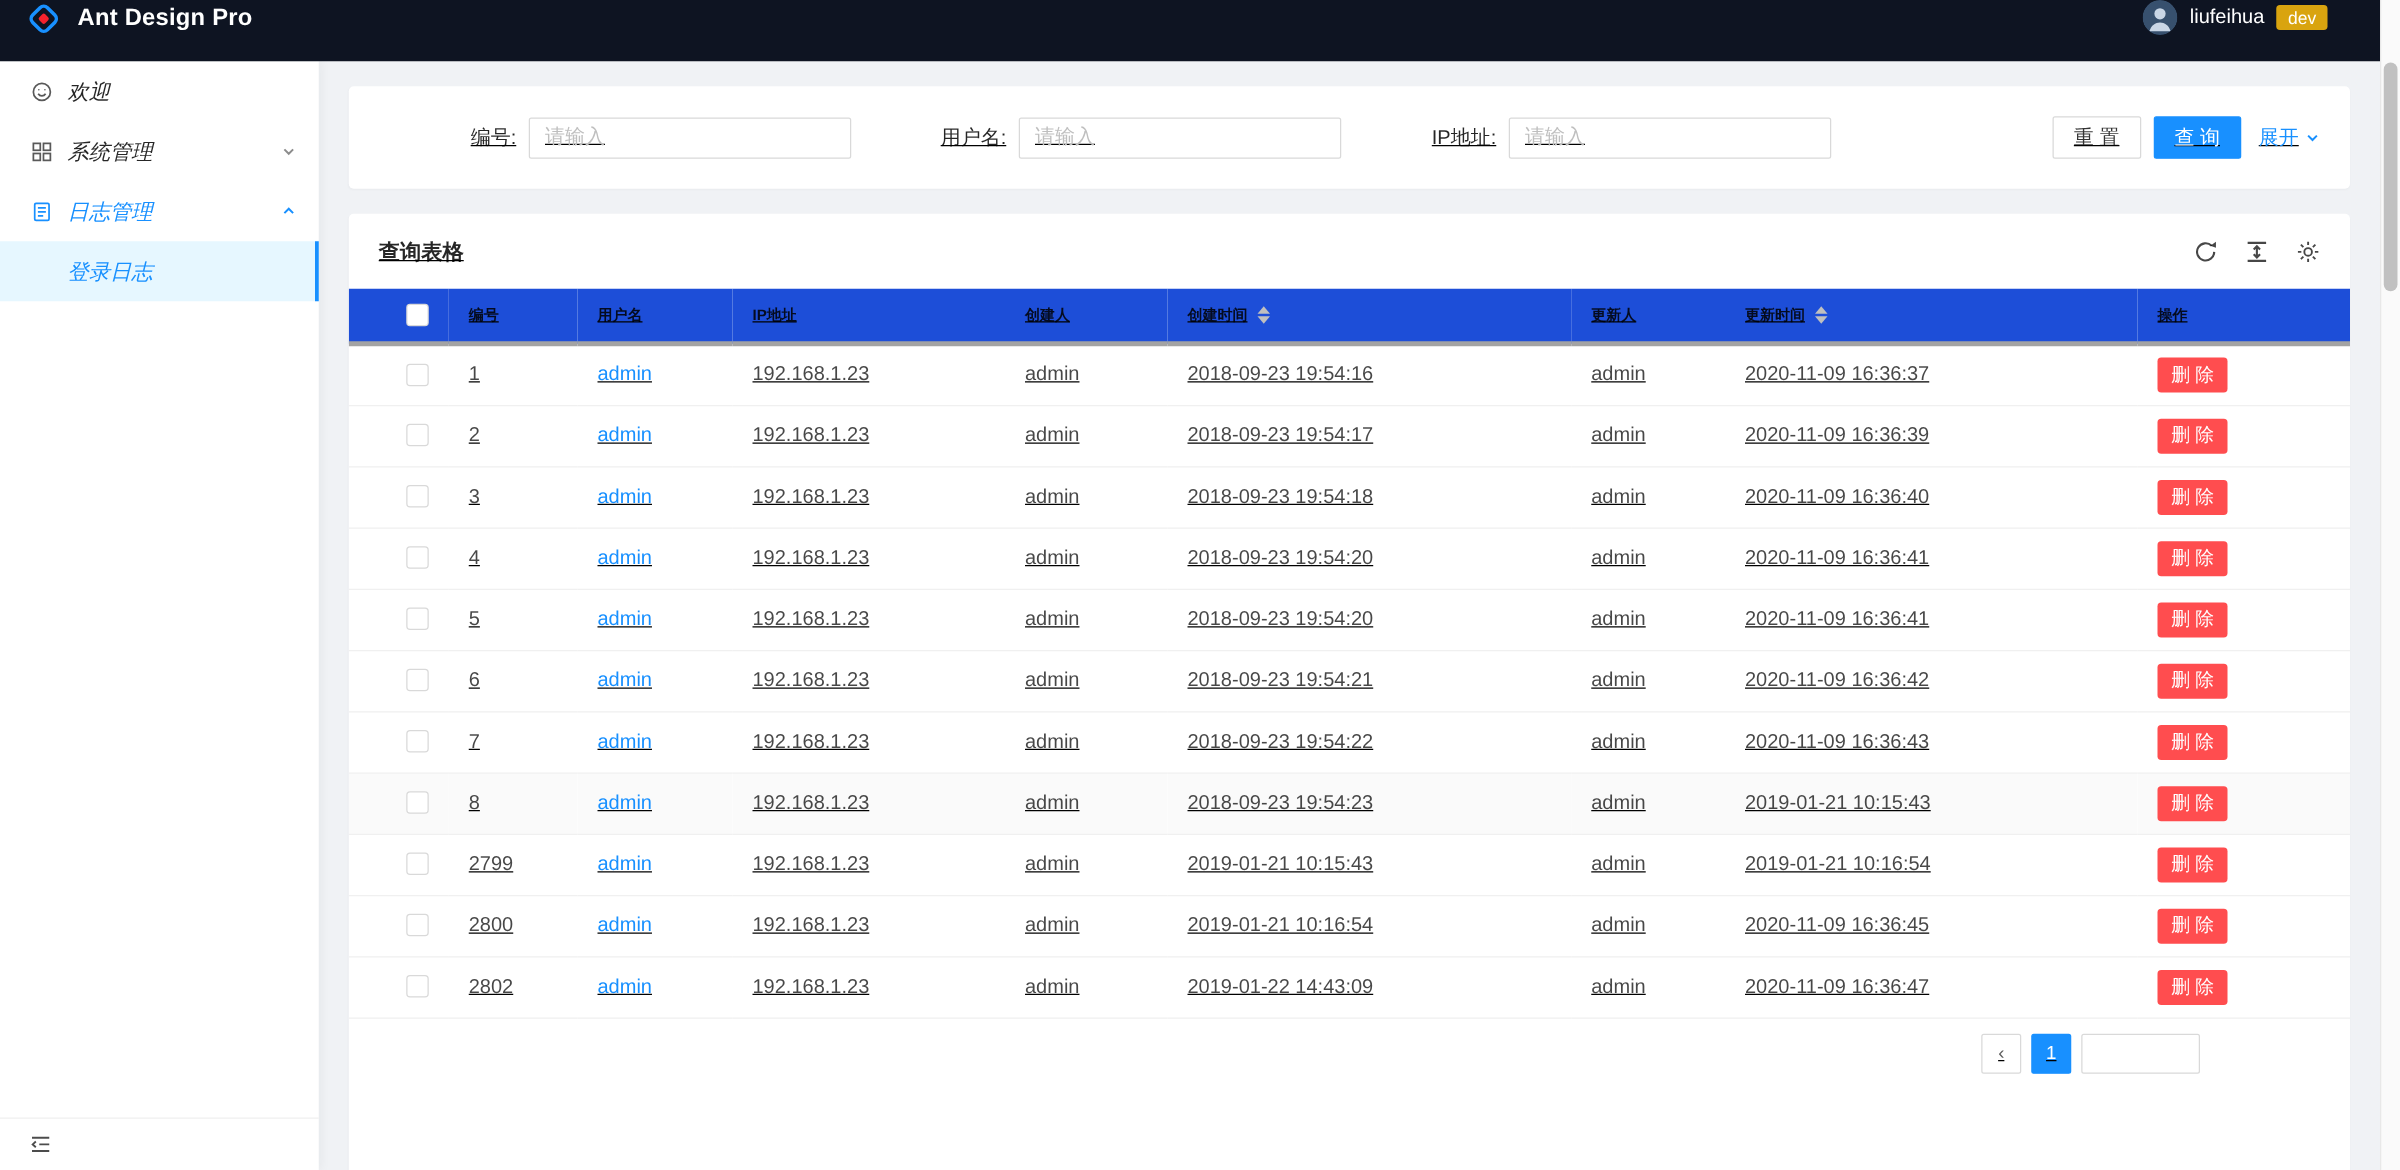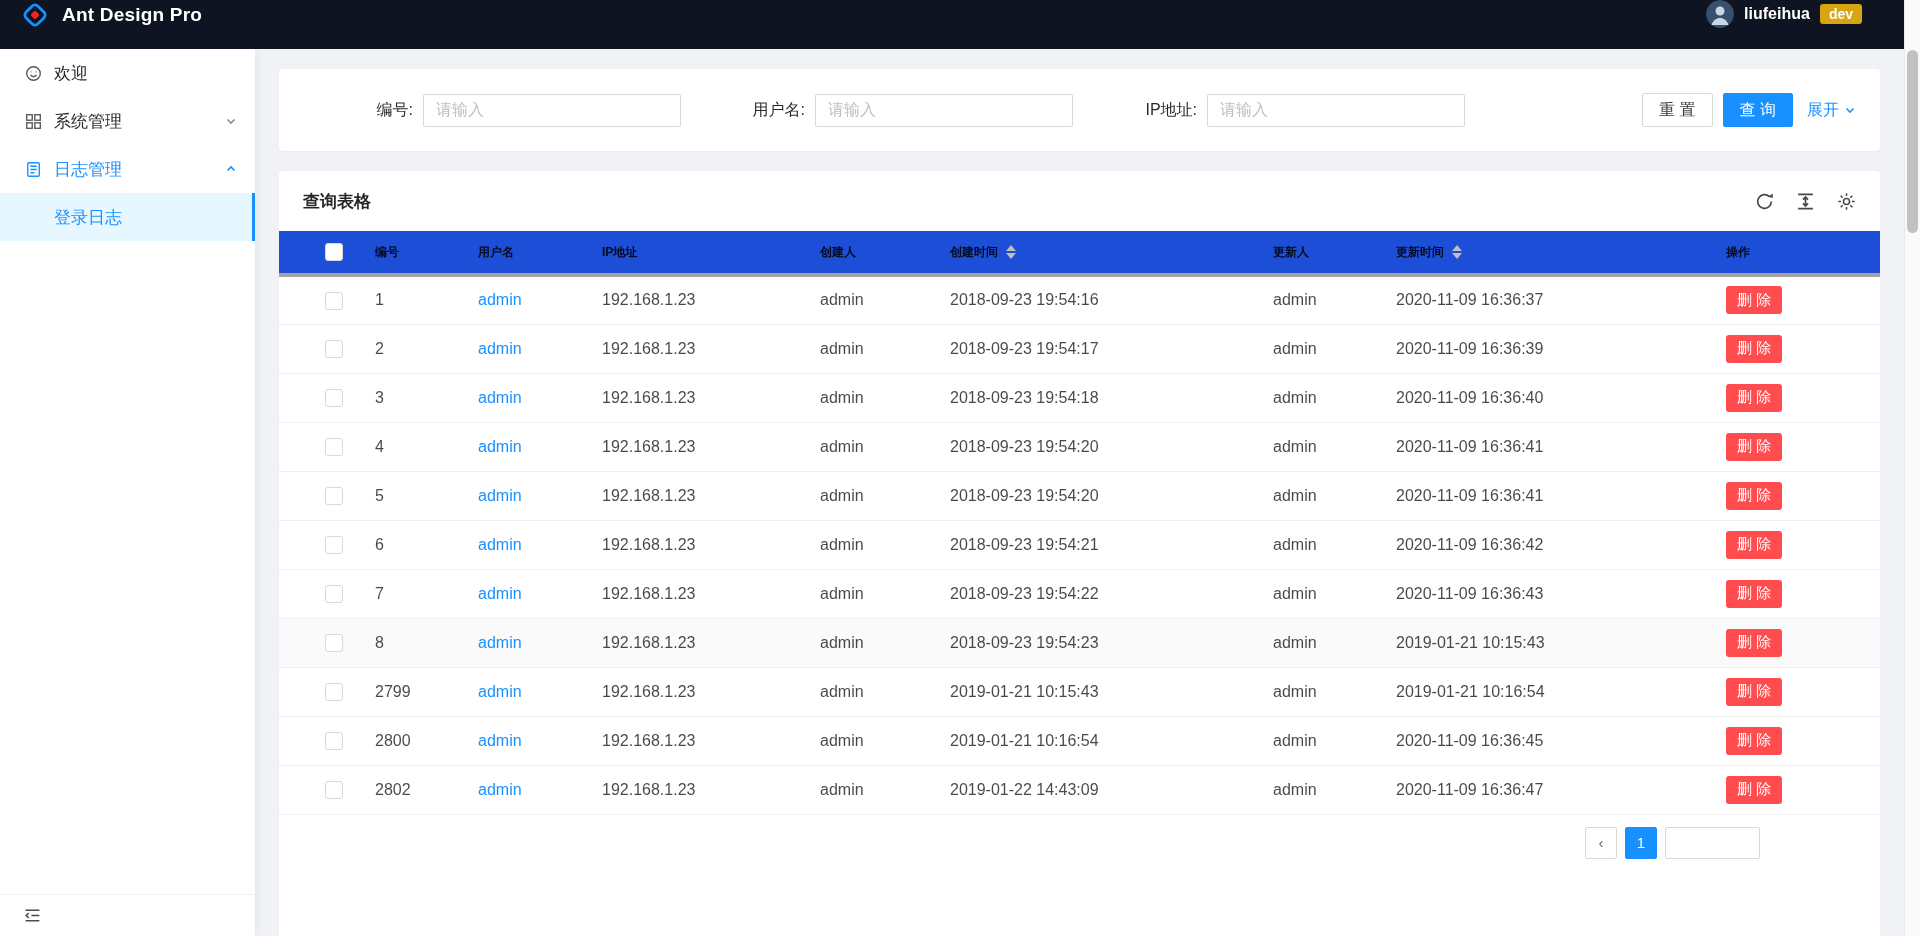--- a/index.html
+++ b/index.html
@@ -8,50 +8,50 @@
     background:#f0f2f5; position:relative; }
   a { text-decoration:none; }
   button { font-family:inherit; cursor:pointer; }
 
   
   .header { position:absolute; top:0; left:0; width:1904px; height:49px;
     background:#0e1422; display:flex; align-items:flex-start;
     justify-content:space-between; padding:0 20px; z-index:20; }
   .logo-wrap { display:flex; align-items:center; gap:12px; }
   .app-title { color:#fff; font-size:19px; font-weight:bold; letter-spacing:.2px; }
-  .header-right { display:flex; align-items:center; gap:10px; padding-right:22px;font-weight:bold; }
+  .header-right { display:flex; align-items:center; gap:10px; padding-right:22px; }
   .avatar { width:28px; height:28px; border-radius:50%; overflow:hidden; flex:0 0 auto; }
   .username { color:#fff; font-size:16px; }
   .env-tag { background:#d9a40f; color:#fff; font-size:14px; padding:3px 9px;
     border-radius:3px; line-height:1; }
 
   
   .sidebar { position:absolute; top:49px; left:0; width:255px; height:887px;
     background:#fff; box-shadow:2px 0 8px rgba(29,35,41,.05);
-    display:flex; flex-direction:column; z-index:10; }
+    display:flex; flex-direction:column; z-index:10;font-style:italic; }
   .menu { flex:1; }
   .menu-item { height:48px; display:flex; align-items:center;
     padding:0 18px 0 24px; font-size:17px; color:rgba(0,0,0,.85); cursor:pointer; }
   .mi-icon { width:18px; margin-right:12px; display:flex; align-items:center;
     justify-content:center; color:rgba(0,0,0,.65); }
   .mi-label { flex:1; }
   .mi-arrow { color:rgba(0,0,0,.45); display:flex; }
   .menu-item.open, .menu-item.open .mi-icon, .menu-item.open .mi-arrow { color:#1890ff; }
   .menu-child { height:48px; display:flex; align-items:center; padding-left:54px;
     font-size:17px; color:rgba(0,0,0,.85); cursor:pointer; position:relative; }
   .menu-child.selected { background:#e6f7ff; color:#1890ff; }
   .menu-child.selected::after { content:""; position:absolute; right:0; top:0;
     bottom:0; width:3px; background:#1890ff; }
   .sidebar-footer { height:42px; border-top:1px solid #f0f0f0; display:flex;
     align-items:center; padding-left:24px; color:rgba(0,0,0,.7); cursor:pointer; }
 
   
   .main { position:absolute; left:255px; top:49px; width:1649px; height:887px;
     overflow:hidden; }
-  .card { background:#fff; border-radius:4px; box-shadow:0 1px 2px rgba(0,0,0,.03); }
+  .card { background:#fff; border-radius:4px; box-shadow:0 1px 2px rgba(0,0,0,.03);text-decoration:underline; }
 
   .filter-card { position:absolute; left:24px; top:20px; width:1601px; height:82px;
     display:flex; align-items:center; padding:0 24px; }
   .filter-fields { display:flex; align-items:center; }
   .filter-field { display:flex; align-items:center; width:392px; }
   .f-label { width:110px; text-align:right; margin-right:10px; font-size:16px;
     color:rgba(0,0,0,.85); white-space:nowrap; }
   .filter-input { width:258px; height:33px; border:1px solid #d9d9d9; border-radius:2px;
     padding:0 12px; font-size:16px; color:rgba(0,0,0,.85); outline:none;
     font-family:inherit; }

